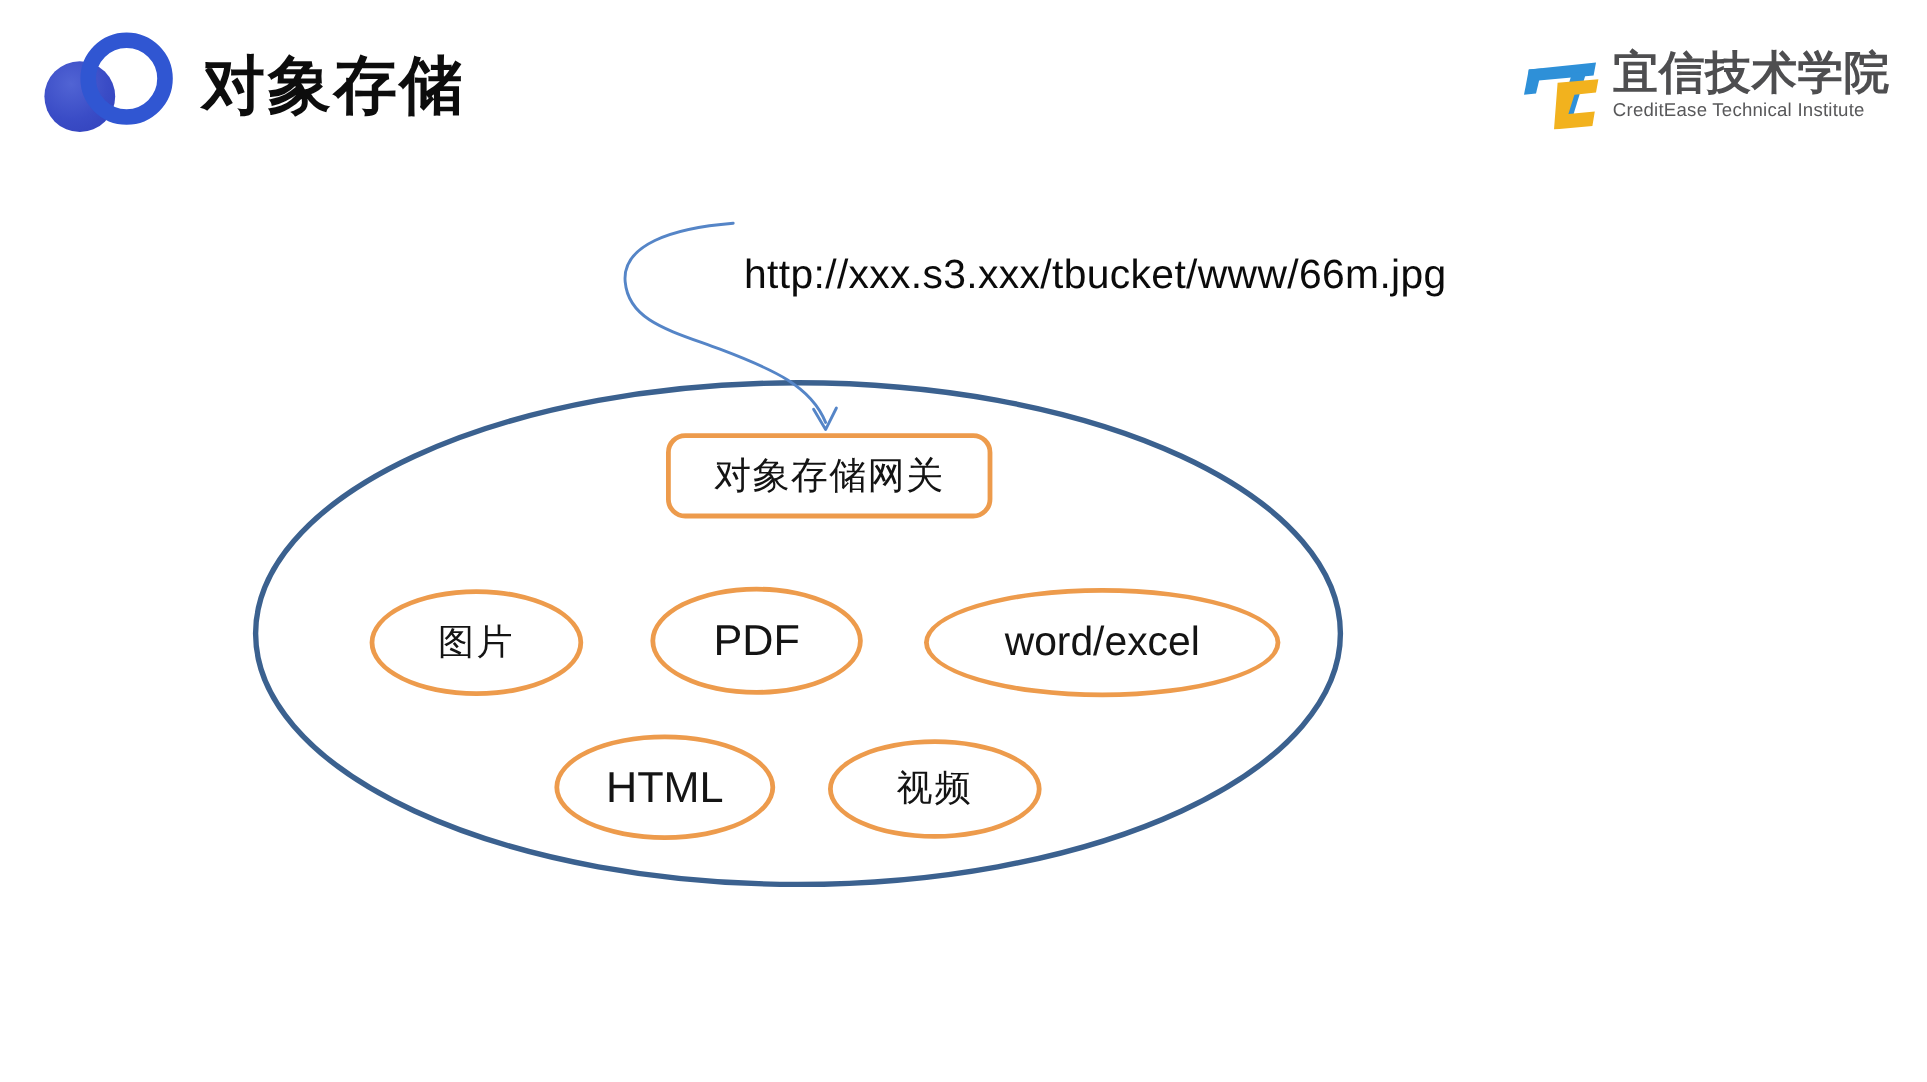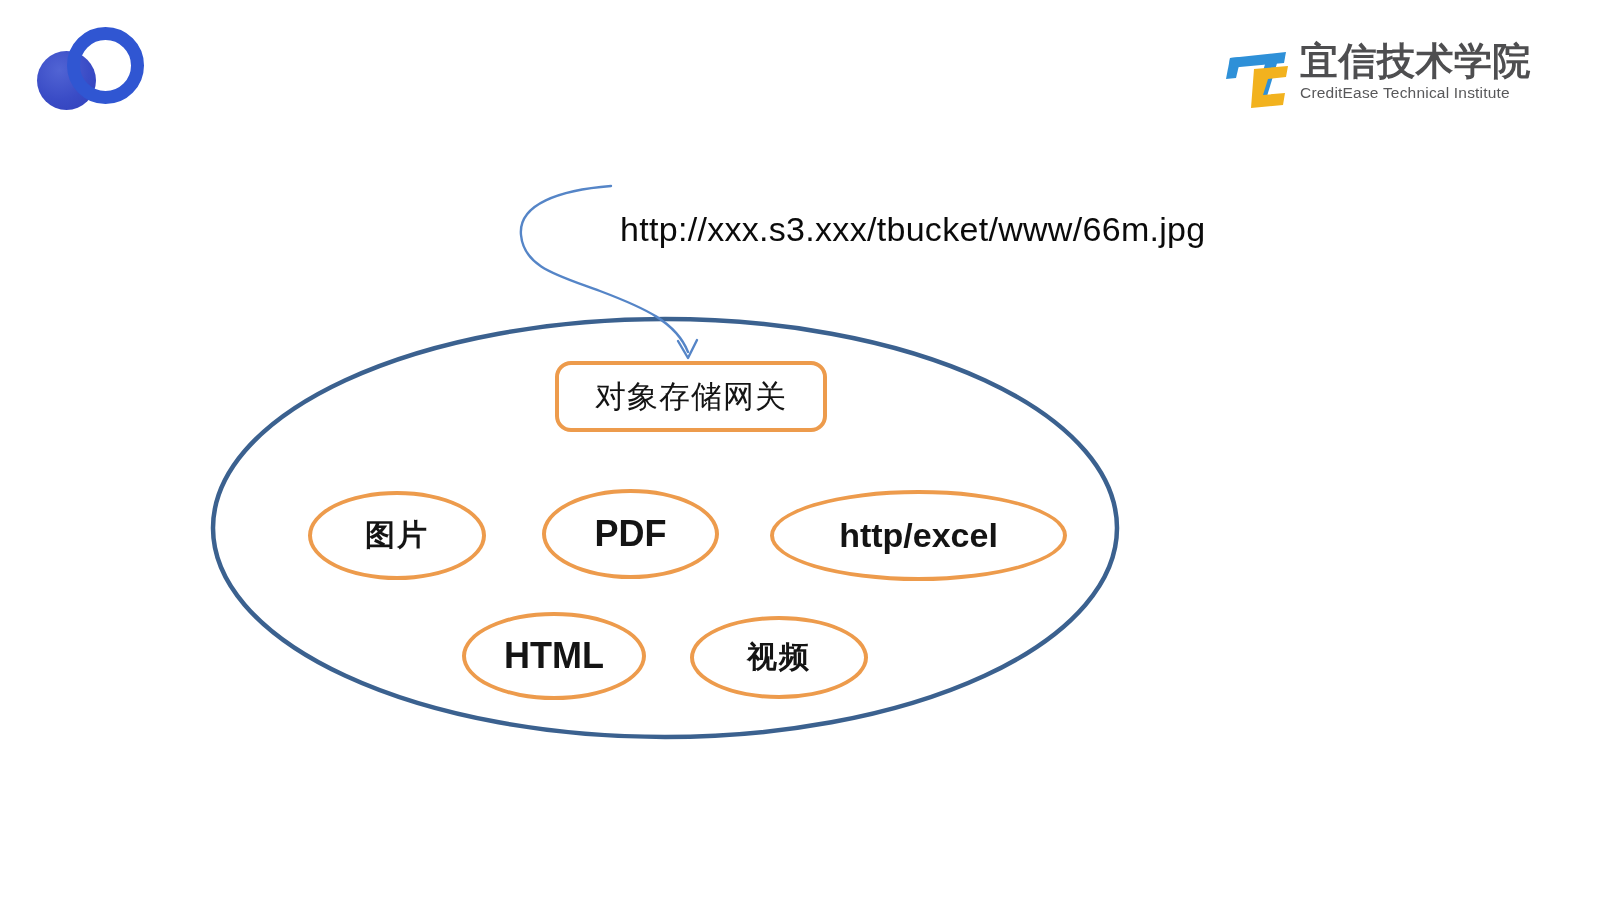--- a/index.html
+++ b/index.html
@@ -17,40 +17,39 @@
   .logo-ring{
     position:absolute;left:67px;top:27px;width:77px;height:77px;border-radius:50%;
     border:13px solid var(--logo-blue,#3056d2);box-sizing:border-box;background:transparent;
     z-index:2;
   }
   .title{
     position:absolute;left:168px;top:36px;margin:0;
     font-size:53px;font-weight:700;color:#0d0d0d;letter-spacing:2px;white-space:nowrap;
   }
   
-  .brand{position:absolute;left:1196px;top:30px;width:360px;height:90px;}
+  .brand{position:absolute;left:1240px;top:30px;width:360px;height:90px;}
   .brand-icon{position:absolute;left:30px;top:16px;}
   .brand-text{position:absolute;left:104px;top:10px;}
   .brand-name{
     font-size:38px;font-weight:600;color:#4e4e50;letter-spacing:0.5px;white-space:nowrap;line-height:42px;
   }
   .brand-subtitle{
     margin-top:2px;font-size:15.5px;font-weight:400;color:#58585a;letter-spacing:0.2px;white-space:nowrap;
   }
   
   .diagram-svg{position:absolute;left:0;top:0;}
   .url-label{
     position:absolute;left:620px;top:166px;
     font-size:34px;color:#0b0b0b;letter-spacing:0.3px;white-space:nowrap;margin-top:44px;
   }
   .node{
     position:absolute;display:flex;align-items:center;justify-content:center;
     background:#ffffff;border:4px solid var(--orange,#ed9b4c);box-sizing:border-box;
     color:#141414;
-    font-weight:bold;
   }
   .node-rect{
     left:555px;top:361px;width:272px;height:71px;border-radius:16px;font-size:31px;font-weight:500;letter-spacing:1px;
   }
   .node-ellipse{border-radius:50%;}
   .n-image{left:308px;top:491px;width:178px;height:89px;font-size:30px;letter-spacing:2px;}
   .n-pdf{left:542px;top:489px;width:177px;height:90px;font-size:36px;text-align:center;}
   .n-wordexcel{left:770px;top:490px;width:297px;height:91px;font-size:34px;}
   .n-html{left:462px;top:612px;width:184px;height:88px;font-size:36px;}
   .n-video{left:690px;top:616px;width:178px;height:83px;font-size:30px;letter-spacing:2px;}
@@ -63,20 +62,21 @@
   <svg class="diagram-svg" width="1606" height="902" viewBox="0 0 1606 902">
     <ellipse cx="665" cy="528" rx="452" ry="209" fill="#ffffff" stroke="#3B618F" stroke-width="4.5"></ellipse>
     <path d="M611 186 C560 190 518 204 521 235 C524 268 560 276 600 291 C645 308 676 322 688 352" fill="none" stroke="#5585C7" stroke-width="2.4" stroke-linecap="round"></path>
     <path d="M678 341 L688 358 L697 340" fill="none" stroke="#5585C7" stroke-width="2.4" stroke-linecap="round" stroke-linejoin="round"></path>
   </svg>
 
   <div class="logo">
     <span class="logo-disc"></span>
     <span class="logo-ring"></span>
   </div>
+  <h1 class="title">对象存储</h1>
 
   <div class="brand">
     <svg class="brand-icon" width="64" height="62" viewBox="0 0 64 62">
       <g fill="#2E90D8">
         <path d="M4 12 L15 11 L10 32 L0 33 Z"></path>
         <path d="M4 12 L60 6 L58 17 L3 22 Z"></path>
         <path d="M40 15 L52 14 L38 60 L26 61 Z"></path>
       </g>
       <path fill="#F2B21E" d="M28 23 L62 20 L60 31 L42 33 L37 49 L59 47 L57 59 L25 62 Z"></path>
     </svg>
@@ -92,21 +92,21 @@
     <span>对象存储网关</span>
   </div>
 
   <div class="node node-ellipse n-image">
     <span>图片</span>
   </div>
   <div class="node node-ellipse n-pdf">
     <span>PDF</span>
   </div>
   <div class="node node-ellipse n-wordexcel">
-    <span>http/excel</span>
+    <span>word/excel</span>
   </div>
   <div class="node node-ellipse n-video">
     <span>视频</span>
   </div>
   <div class="node node-ellipse n-html">
     <span>HTML</span>
   </div>
 
 </div>
 

